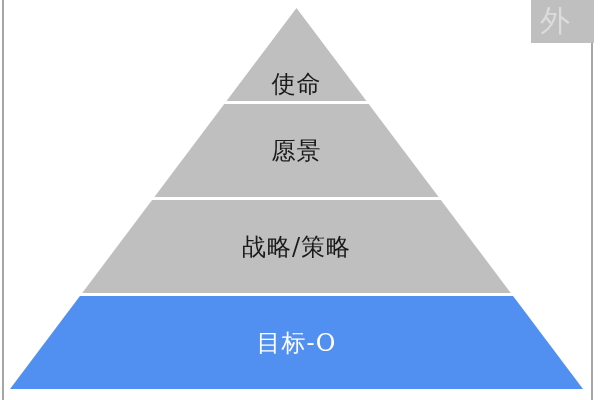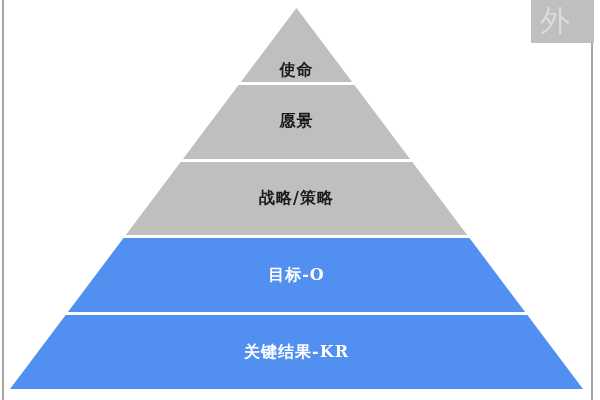--- a/index.html
+++ b/index.html
@@ -58,22 +58,22 @@
   }
   .band.gray {
     background: var(--band-gray, #bfbfbf);
     color: var(--text-dark, #1a1a1a);
   }
   .band.blue {
     background: var(--band-blue, #5190f0);
     color: var(--text-light, #ffffff);
   }
   .band-label {
-    font-size: 16px;
-    font-weight: 700;
+    font-size: 24px;
+    font-weight: 400;
     letter-spacing: 1px;
     white-space: nowrap;
   }
   
   .band:first-child {
     align-items: flex-end;
   }
   .band:first-child .band-label {
     padding-bottom: 1px;
   }
@@ -94,16 +94,13 @@
     </div>
     <div class="band gray">
       <span class="band-label">愿景</span>
     </div>
     <div class="band gray">
       <span class="band-label">战略/策略</span>
     </div>
     <div class="band blue">
       <span class="band-label">目标-O</span>
     </div>
-    <div class="band blue">
-      <span class="band-label">关键结果-KR</span>
-    </div>
   </div>
 
 </body></html>

